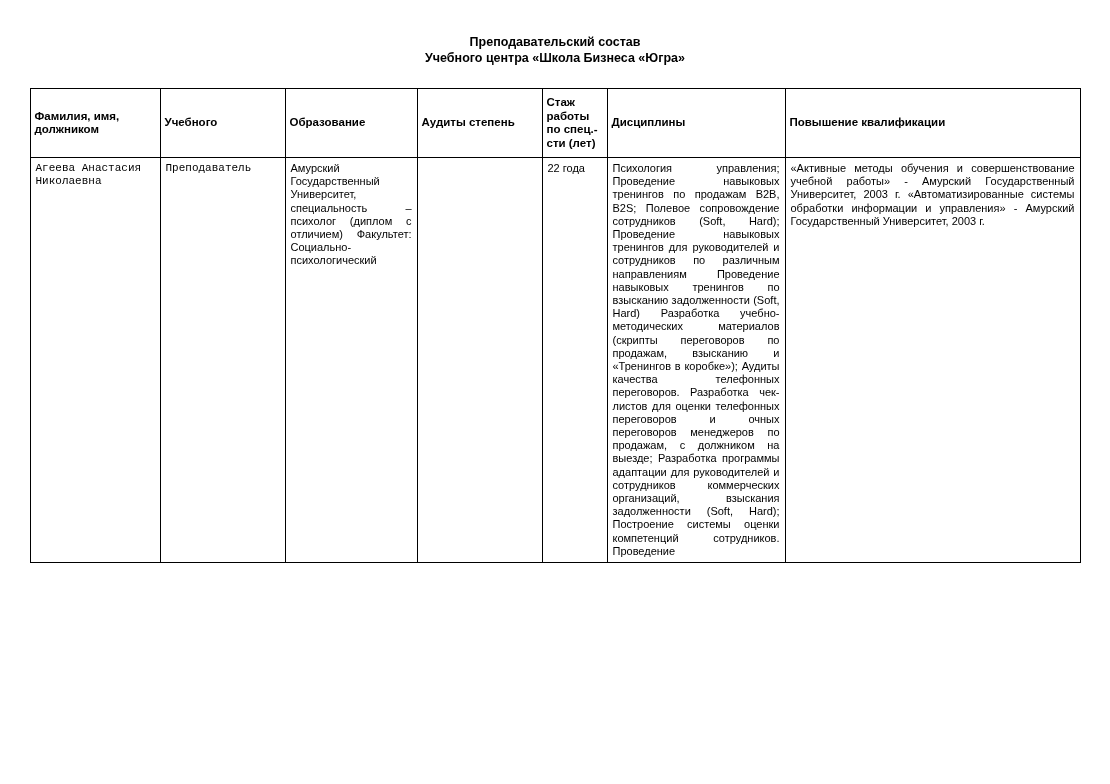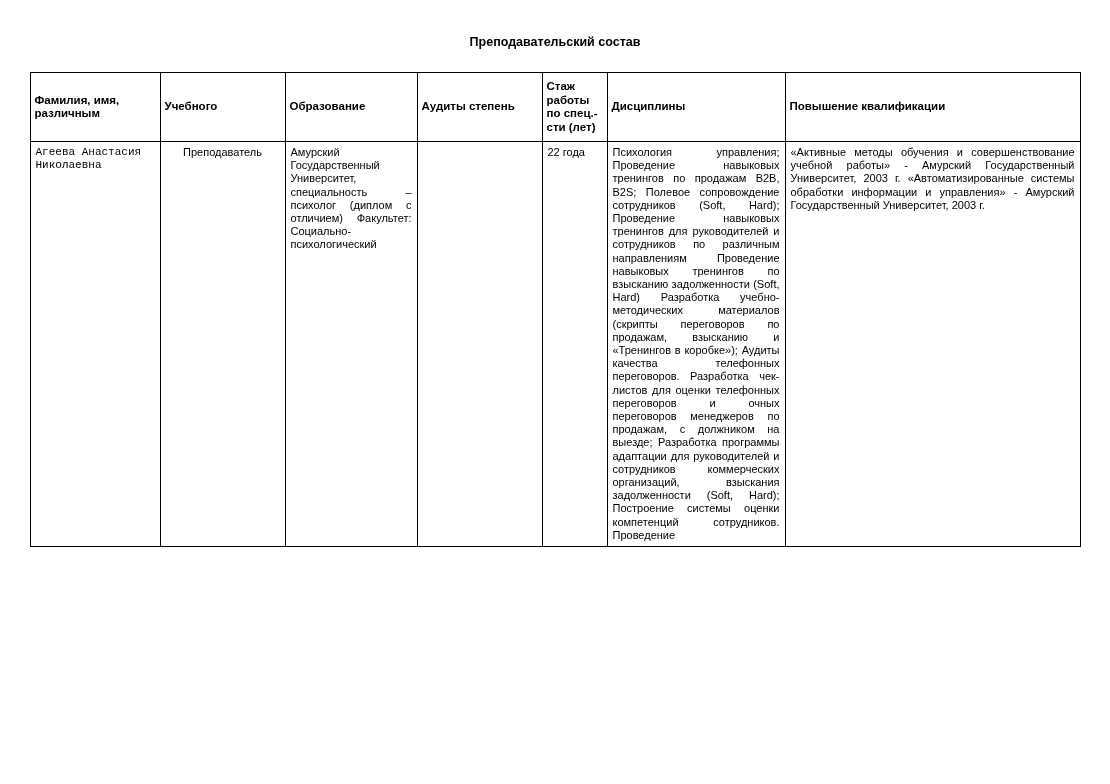--- a/index.html
+++ b/index.html
@@ -63,21 +63,22 @@
   col.c7 { width: 295px; }
 
   td.name {
     vertical-align: middle;
     font-size: 11px;
     line-height: 13.5px;
     font-family: Liberation Mono, monospace;
   }
   td.post {
     vertical-align: middle;
-    text-align: center;
+    text-align: left;
+    font-family: Liberation Mono, monospace;
   }
   td.edu {
     vertical-align: middle;
     text-align: justify;
     text-align-last: left;
     hyphens: none;
     margin-top: 19px;
   }
   td.degree { vertical-align: middle; }
   td.years {
@@ -101,35 +102,36 @@
     line-height: 12.5px;
   }
 </style>
 </head>
 <body>
 
 <div class="page">
 
   <div class="doc-title">
     <span>Преподавательский состав</span>
+    <span class="line2">Учебного центра «Школа Бизнеса «Югра»</span>
   </div>
 
   <table class="staff">
     <colgroup>
       <col class="c1">
         <col class="c2">
         <col class="c3">
         <col class="c4">
         <col class="c5">
         <col class="c6">
         <col class="c7">
     </colgroup>
     <thead>
       <tr>
-        <th>Фамилия, имя, различным</th>
+        <th>Фамилия, имя, должником</th>
         <th>Учебного</th>
         <th>Образование</th>
         <th>Аудиты степень</th>
         <th class="header-cell-stazh">Стаж работы по спец.-сти (лет)</th>
         <th>Дисциплины</th>
         <th>Повышение квалификации</th>
       </tr>
     </thead>
     <tbody>
       <tr>

